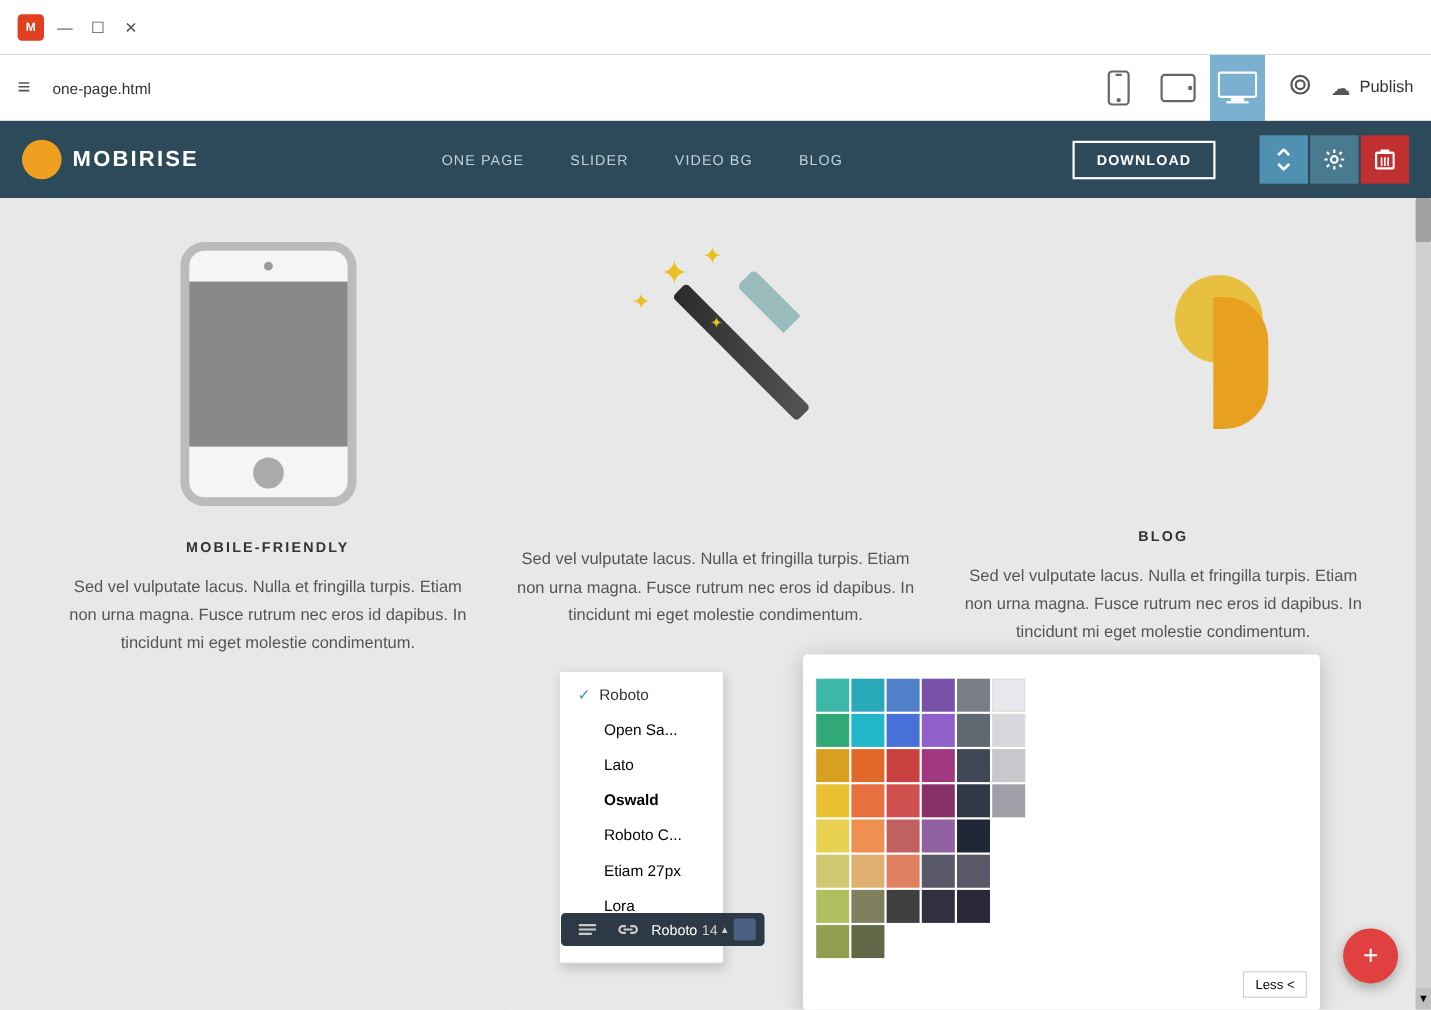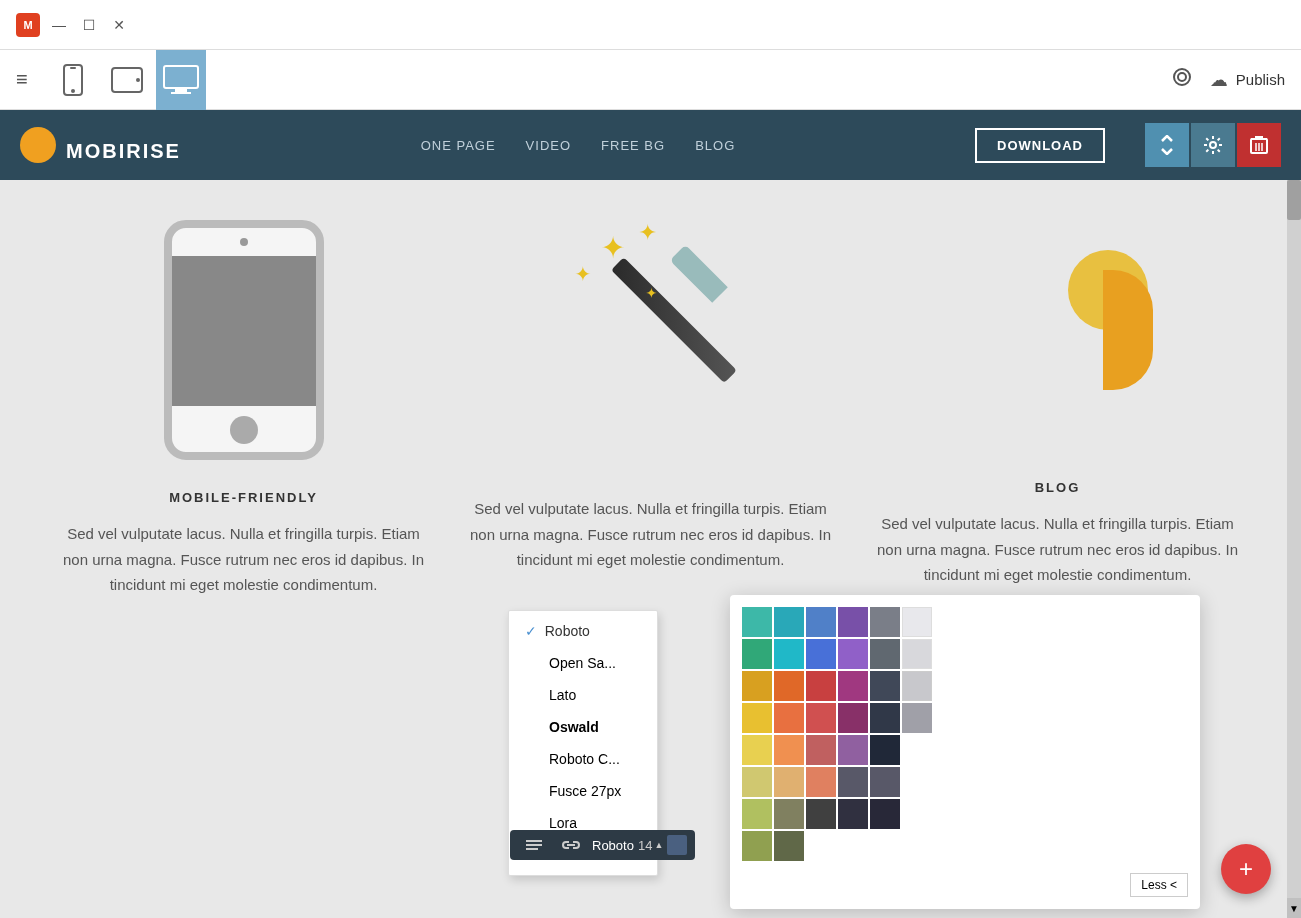--- a/index.html
+++ b/index.html
@@ -38,25 +38,25 @@
       background: #fff; border: none; cursor: pointer;
       font-size: 15px; color: #333; font-weight: 500;
     }
     .toolbar-publish-btn .pub-icon { font-size: 18px; color: #555; }
 
     
     .appnav {
       display: flex; align-items: center; height: 70px;
       background: #2d4a5a; padding: 0 20px; gap: 30px;
     }
-    .appnav-logo { display: flex; align-items: flex-end; gap: 10px; }
+    .appnav-logo { display: flex; align-items: center; gap: 10px; }
     .appnav-logo-circle { width: 36px; height: 36px; background: #f0a020; border-radius: 50%; }
     .appnav-logo-text { color: #fff; font-size: 20px; font-weight: bold; letter-spacing: 2px; }
     .appnav-links { display: flex; gap: 30px; flex: 1; justify-content: center; }
-    .appnav-link { color: #c0d0da; font-size: 13px; font-weight: 500; letter-spacing: 1px; cursor: pointer; text-decoration: none; }
+    .appnav-link { color: #c0d0da; font-size: 13px; font-weight: 500; letter-spacing: 1px; cursor: pointer; text-decoration: none; margin-left: 12px; }
     .appnav-download-btn {
       border: 2px solid #fff; color: #fff; background: transparent;
       padding: 8px 20px; font-size: 13px; font-weight: bold; letter-spacing: 1px; cursor: pointer;
     }
     .appnav-controls { display: flex; gap: 2px; margin-left: 10px; }
     .appnav-ctrl-btn {
       width: 44px; height: 44px; display: flex; align-items: center; justify-content: center;
       font-size: 18px; cursor: pointer;
     }
     .appnav-ctrl-btn.blue { background: #5090b0; color: #fff; }
@@ -108,21 +108,21 @@
     .format-font { color: #fff; font-size: 13px; }
     .format-size { color: #ccc; font-size: 13px; display: flex; align-items: center; gap: 2px; }
     .format-color { width: 20px; height: 20px; background: #4a6080; border-radius: 2px; cursor: pointer; }
 
     
     .color-picker {
       position: absolute; top: 415px; left: 730px; z-index: 200;
       background: #fff; border-radius: 4px; box-shadow: 0 4px 20px rgba(0,0,0,0.2);
       padding: 12px; width: 470px; display: flex; gap: 12px;
     }
-    .color-swatches { flex: 1; }
+    .color-swatches { flex: 1; margin-top: 10px; }
     .swatch { width: 30px; height: 30px; cursor: pointer; }
     .less-btn {
       border: 1px solid #ccc; background: #fff; padding: 4px 10px;
       font-size: 12px; cursor: pointer; margin-top: 8px; float: right;
     }
 
     .gradient-picker { width: 200px; }
     .gradient-canvas {
       width: 196px; height: 160px; position: relative; border-radius: 2px; overflow: hidden;
       background: linear-gradient(to right, #fff, #4c6972);
@@ -183,20 +183,21 @@
   </div>
   <div class="titlebar-controls">
     <div class="titlebar-btn">—</div>
     <div class="titlebar-btn">☐</div>
     <div class="titlebar-btn">✕</div>
   </div>
 </div>
 
 <div class="toolbar">
   <div class="toolbar-menu-icon">≡</div>
+  <span class="toolbar-filename">one-page.html</span>
   <div class="toolbar-device-icons">
     <div class="toolbar-device-btn">
       <svg width="22" height="34" viewBox="0 0 22 34">
           <rect x="2" y="2" width="18" height="30" rx="3" fill="none" stroke="#666" stroke-width="2"></rect>
           <rect x="8" y="4" width="6" height="2" rx="1" fill="#666"></rect>
           <circle cx="11" cy="28" r="2" fill="#666"></circle>
         </svg>
     </div>
     <div class="toolbar-device-btn">
       <svg width="34" height="28" viewBox="0 0 34 28">
@@ -226,22 +227,22 @@
   </div>
 </div>
 
 <div class="appnav">
   <div class="appnav-logo">
     <div class="appnav-logo-circle"></div>
     <span class="appnav-logo-text">MOBIRISE</span>
   </div>
   <div class="appnav-links">
     <a class="appnav-link">ONE PAGE</a>
-    <a class="appnav-link">VIDEO</a>
-    <a class="appnav-link">FREE BG</a>
+    <a class="appnav-link">SLIDER</a>
+    <a class="appnav-link">VIDEO BG</a>
     <a class="appnav-link">BLOG</a>
   </div>
   <button class="appnav-download-btn">DOWNLOAD</button>
   <div class="appnav-controls">
     <div class="appnav-ctrl-btn blue">
       <svg width="20" height="20" viewBox="0 0 20 20">
           <path d="M5 6l5-5 5 5M15 14l-5 5-5-5" fill="none" stroke="#fff" stroke-width="2.5"></path>
         </svg>
     </div>
     <div class="appnav-ctrl-btn gear">
@@ -322,21 +323,21 @@
     <div class="font-picker-item bold">
       <span style="width:16px;display:inline-block;"></span>
       <span>Oswald</span>
     </div>
     <div class="font-picker-item">
       <span style="width:16px;display:inline-block;"></span>
       <span>Roboto C...</span>
     </div>
     <div class="font-picker-item">
       <span style="width:16px;display:inline-block;"></span>
-      <span>Fusce 27px</span>
+      <span>Etiam 27px</span>
     </div>
     <div class="font-picker-item">
       <span style="width:16px;display:inline-block;"></span>
       <span>Lora</span>
     </div>
     <div class="font-picker-item">
       <span style="width:16px;display:inline-block;"></span>
       <span>...</span>
     </div>
   </div>

